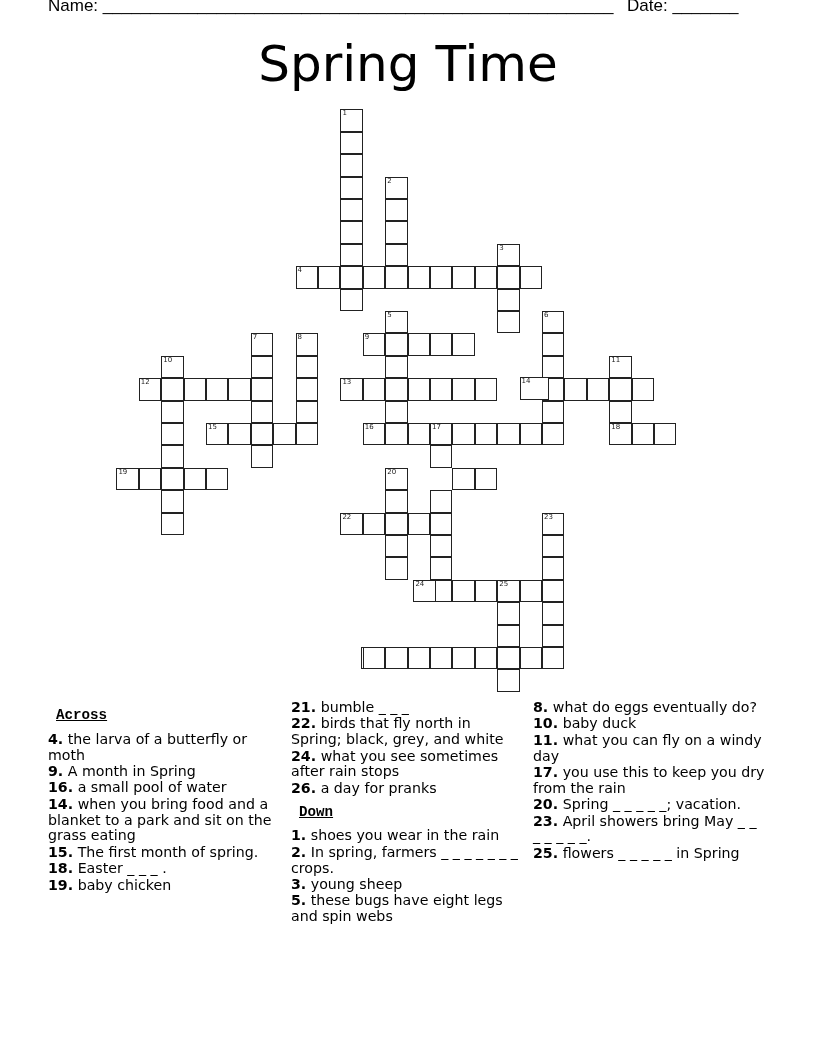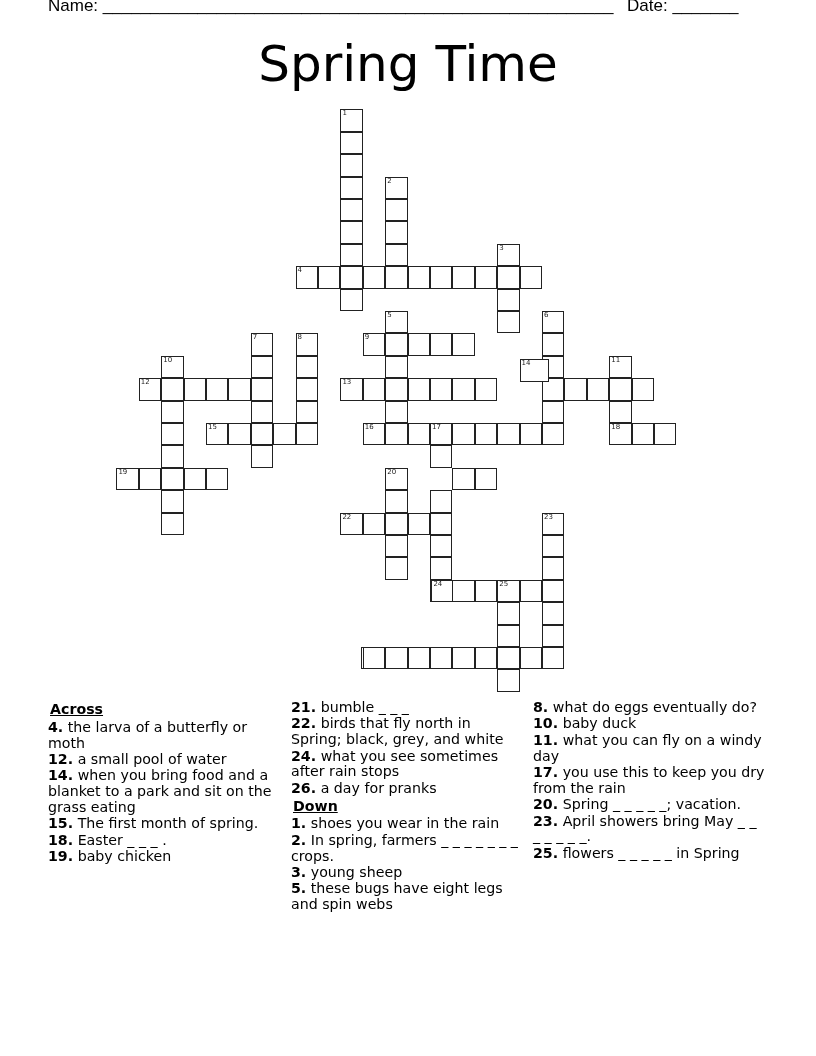--- a/index.html
+++ b/index.html
@@ -9,21 +9,21 @@
   .title { position: absolute; top: 33px; left: 0; width: 816px; text-align: center; font-family: "DejaVu Sans", sans-serif; font-size: 50px; line-height: 62px; }
   .grid { position: absolute; left: 0; top: 0; width: 816px; height: 700px; }
   .cell { position: absolute; width: 22.4px; height: 22.4px; box-sizing: border-box; border: 1.2px solid #222; background: #fff; margin-left: -0.6px; margin-top: -0.6px; cursor: text; }
   .cell .num { position: absolute; left: 1px; top: -1px; font-size: 7px; line-height: 9px; color: #222; font-family: "DejaVu Sans", sans-serif; }
   .clues { position: absolute; top: 700px; font-size: 14.2px; line-height: 15.8px; font-family: "DejaVu Sans", sans-serif; }
   .col1 { left: 48px; width: 236px; }
   .col2 { left: 291px; width: 232px; }
   .col3 { left: 533px; width: 232px; }
   .clue { margin: 0 0 0.6px 0; }
   .clue b { font-weight: bold; }
-  .section-h { font-weight: bold; text-decoration: underline; margin: 2px; }
+  .section-h { font-weight: bold; text-decoration: underline; margin: 8px; font-family: Liberation Mono, monospace; }
 </style>
 </head>
 <body>
 
 <div class="header-line">
   <span>Name:</span>
   <span>______________________________________________________</span>
 </div>
 <div class="date">
   <span>Date:</span>
@@ -129,21 +129,21 @@
     <div class="cell" style="left: 206.6px; top: 378.8px;"></div>
     <div class="cell" style="left: 229px; top: 378.8px;"></div>
     <div class="cell" style="left: 341px; top: 378.8px;">
       <span class="num">13</span>
     </div>
     <div class="cell" style="left: 363.4px; top: 378.8px;"></div>
     <div class="cell" style="left: 408.2px; top: 378.8px;"></div>
     <div class="cell" style="left: 430.6px; top: 378.8px;"></div>
     <div class="cell" style="left: 453px; top: 378.8px;"></div>
     <div class="cell" style="left: 475.4px; top: 378.8px;"></div>
-    <div class="cell" style="left: 520.2px; top: 360px; padding-left: 27px;">
+    <div class="cell" style="left: 520.2px; top: 378px; padding-left: 27px;">
       <span class="num">14</span>
     </div>
     <div class="cell" style="left: 565px; top: 378.8px;"></div>
     <div class="cell" style="left: 587.4px; top: 378.8px;"></div>
     <div class="cell" style="left: 632.2px; top: 378.8px;"></div>
     <div class="cell" style="left: 206.6px; top: 423.6px;">
       <span class="num">15</span>
     </div>
     <div class="cell" style="left: 229px; top: 423.6px;"></div>
     <div class="cell" style="left: 273.8px; top: 423.6px;"></div>
@@ -191,21 +191,21 @@
     <div class="cell" style="left: 408.2px; top: 513.2px;"></div>
     <div class="cell" style="left: 542.6px; top: 513.2px;">
       <span class="num">23</span>
     </div>
     <div class="cell" style="left: 542.6px; top: 535.6px;"></div>
     <div class="cell" style="left: 542.6px; top: 558px;"></div>
     <div class="cell" style="left: 542.6px; top: 580.4px;"></div>
     <div class="cell" style="left: 542.6px; top: 602.8px;"></div>
     <div class="cell" style="left: 542.6px; top: 625.2px;"></div>
     <div class="cell" style="left: 542.6px; top: 647.6px;"></div>
-    <div class="cell" style="left: 432px; top: 580.4px;">
+    <div class="cell" style="left: 414px; top: 580.4px;">
       <span class="num">24</span>
     </div>
     <div class="cell" style="left: 453px; top: 580.4px;"></div>
     <div class="cell" style="left: 475.4px; top: 580.4px;"></div>
     <div class="cell" style="left: 497.8px; top: 580.4px;">
       <span class="num">25</span>
     </div>
     <div class="cell" style="left: 520.2px; top: 580.4px;"></div>
     <div class="cell" style="left: 497.8px; top: 602.8px;"></div>
     <div class="cell" style="left: 497.8px; top: 625.2px;"></div>
@@ -219,21 +219,22 @@
     <div class="cell" style="left: 408.2px; top: 647.6px;"></div>
     <div class="cell" style="left: 430.6px; top: 647.6px;"></div>
     <div class="cell" style="left: 453px; top: 647.6px;"></div>
     <div class="cell" style="left: 475.4px; top: 647.6px;"></div>
     <div class="cell" style="left: 520.2px; top: 647.6px;"></div>
   </div>
 
 <div class="clues col1">
   <p class="section-h">Across</p>
   <p class="clue"><b>4.</b> <span>the larva of a butterfly or moth</span></p>
-  <p class="clue"><b>12.</b> <span>a small pool of water</span></p>
+  <p class="clue"><b>9.</b> <span>A month in Spring</span></p>
+  <p class="clue"><b>16.</b> <span>a small pool of water</span></p>
   <p class="clue"><b>14.</b> <span>when you bring food and a blanket to a park and sit on the grass eating</span></p>
   <p class="clue"><b>15.</b> <span>The first month of spring.</span></p>
   <p class="clue"><b>18.</b> <span>Easter _ _ _ .</span></p>
   <p class="clue"><b>19.</b> <span>baby chicken</span></p>
 </div>
 
 <div class="clues col2">
   <p class="clue"><b>21.</b> <span>bumble _ _ _</span></p>
   <p class="clue"><b>22.</b> <span>birds that fly north in Spring; black, grey, and white</span></p>
   <p class="clue"><b>24.</b> <span>what you see sometimes after rain stops</span></p>

